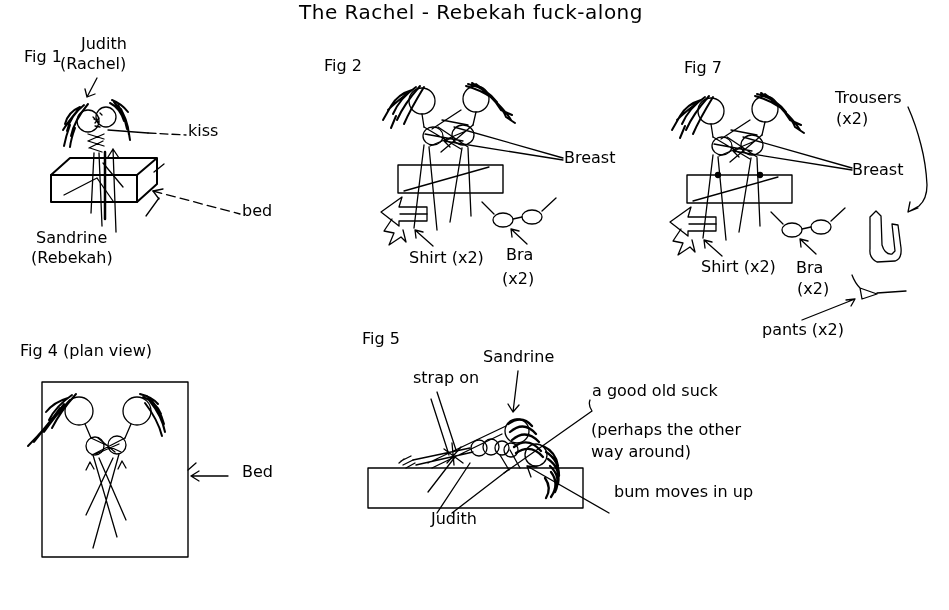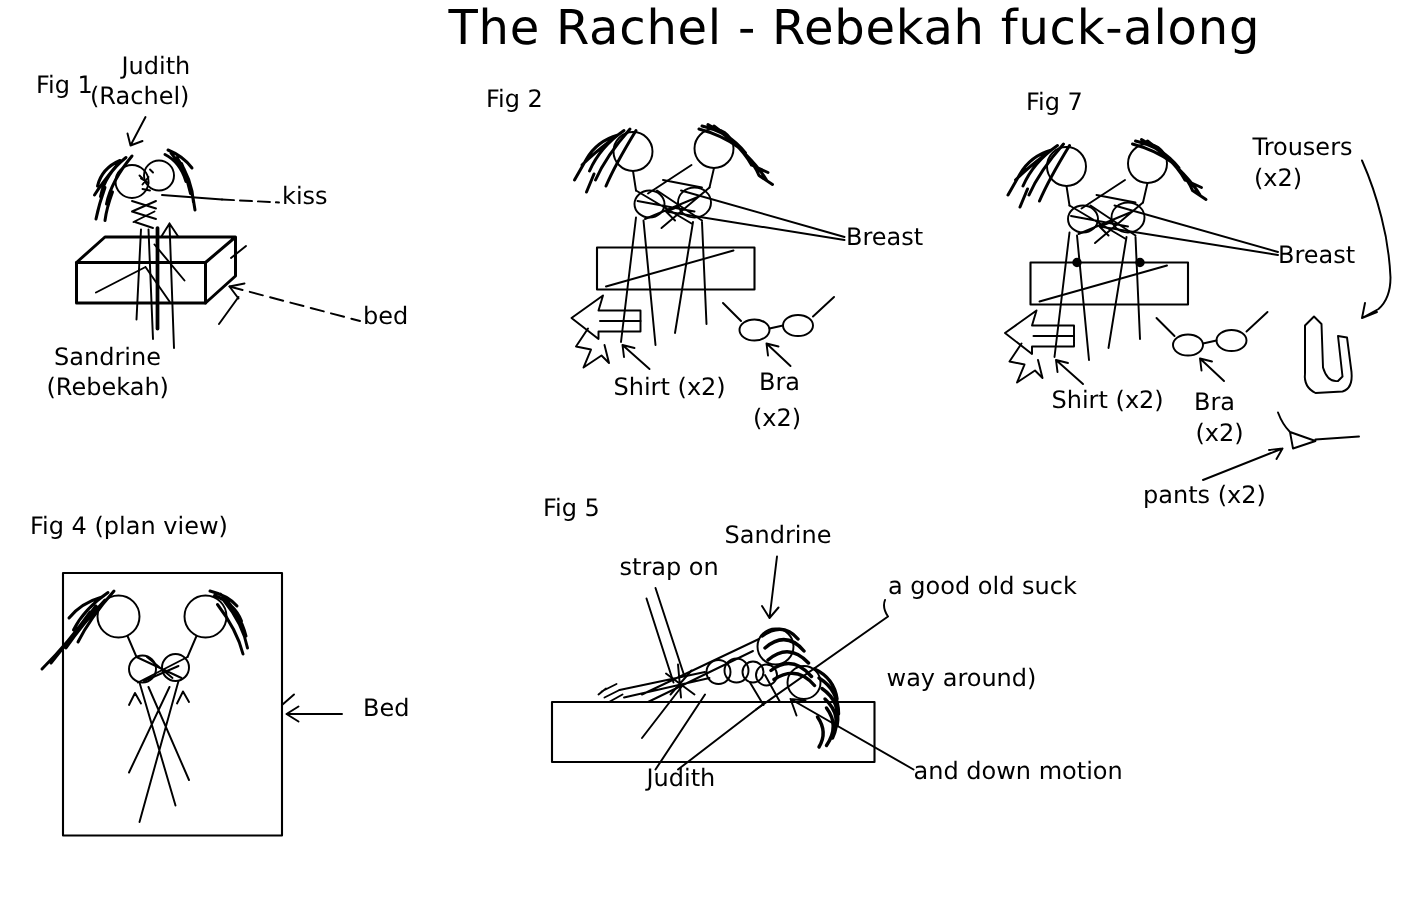--- a/index.html
+++ b/index.html
@@ -2,21 +2,21 @@
 <html><head>
 <meta charset="utf-8">
 <style>
   html,body{margin:0;padding:0;background:#fff;}
   .canvas{
     position:relative;width:949px;height:610px;background:#ffffff;
     font-family:"DejaVu Sans", sans-serif;color:#000;overflow:hidden;
   }
   .drawing{position:absolute;left:0;top:0;}
   .lbl{position:absolute;font-size:16px;line-height:1.05;white-space:nowrap;color:#000;}
-  .title{font-size:32px;letter-spacing:.5px;}
+  .title{font-size:20px;letter-spacing:.5px;}
   svg *{vector-effect:non-scaling-stroke;}
 </style>
 </head>
 <body>
 
 <div class="canvas">
 
   <svg class="drawing" width="949" height="610" viewBox="0 0 949 610" fill="none" stroke="#000" stroke-width="1.3" stroke-linecap="round" stroke-linejoin="round">
 
     <defs>
@@ -193,17 +193,18 @@
   <div class="lbl" style="left:797px;top:281px">(x2)</div>
   <div class="lbl" style="left:762px;top:322px">pants (x2)</div>
 
   <div class="lbl" style="left:20px;top:343px">Fig 4 (plan view)</div>
   <div class="lbl" style="left:242px;top:464px">Bed</div>
 
   <div class="lbl" style="left:362px;top:331px">Fig 5</div>
   <div class="lbl" style="left:483px;top:349px">Sandrine</div>
   <div class="lbl" style="left:413px;top:370px">strap on</div>
   <div class="lbl" style="left:592px;top:383px">a good old suck</div>
+  <div class="lbl" style="left:591px;top:422px">(perhaps the other</div>
   <div class="lbl" style="left:591px;top:444px">way around)</div>
   <div class="lbl" style="left:431px;top:511px">Judith</div>
-  <div class="lbl" style="left:609px;top:506px">and down motion</div>
+  <div class="lbl" style="left:614px;top:484px">bum moves in up</div>
 
 </div>
 
 </body></html>

